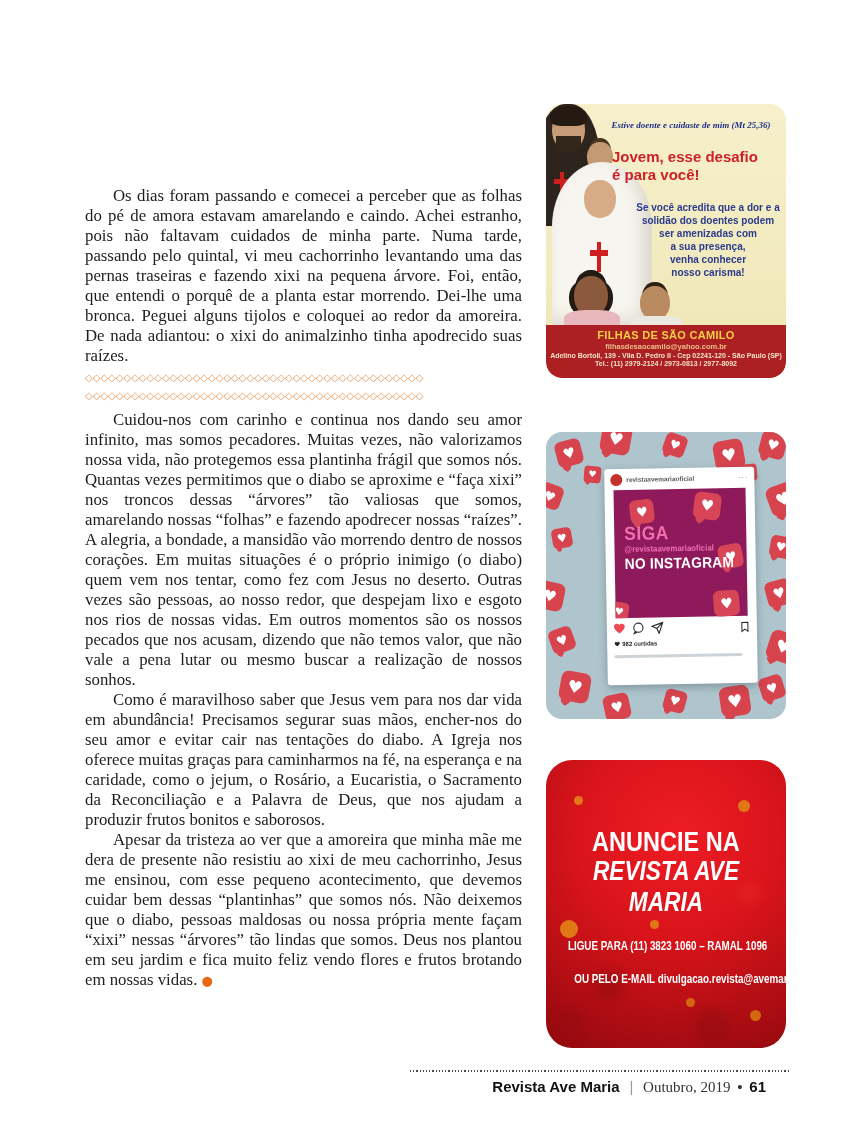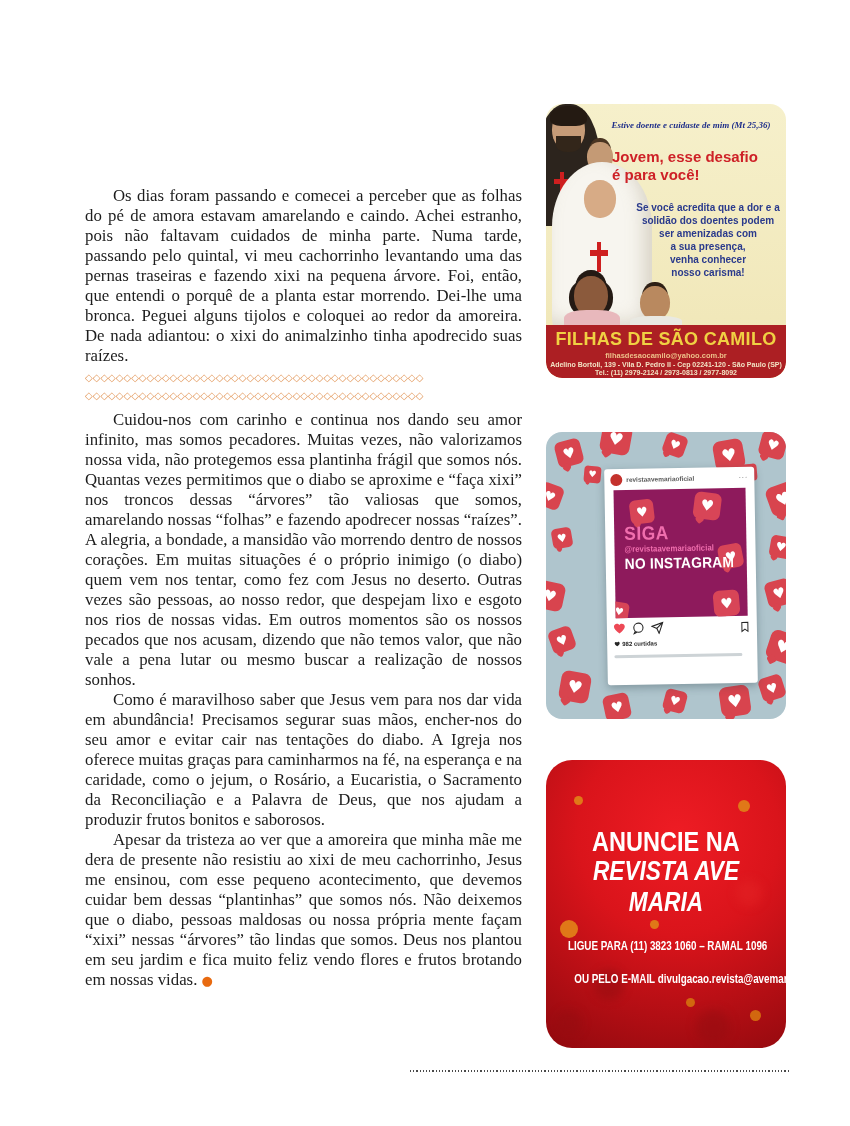--- a/index.html
+++ b/index.html
@@ -15,21 +15,21 @@
 
   
   .ad { position:absolute; left:546px; width:240px; overflow:hidden; }
 
   
   .ad-camilo { top:104px; height:274px; border-radius:16px; background:linear-gradient(180deg,#f6f0cb 0%, #f1e8ba 78%, #efe5b2 100%); }
   .camilo-verse { position:absolute; top:16px; left:52px; width:186px; text-align:center; font-family:"Liberation Serif", serif; font-style:italic; font-weight:bold; font-size:9px; color:#20308a; white-space:nowrap; }
   .camilo-title { position:absolute; top:44px; left:66px; width:170px; text-align:left; font-family:"Liberation Sans", sans-serif; font-weight:bold; font-size:15px; line-height:17.5px; color:#ce2127; white-space:pre-line; }
   .camilo-body { position:absolute; top:97px; left:88px; width:148px; text-align:center; font-family:"Liberation Sans", sans-serif; font-weight:bold; font-size:10px; line-height:13px; color:#2a3a8c; white-space:pre-line; }
   .camilo-banner { position:absolute; left:0; bottom:0; width:240px; height:53px; background:#ac1f23; border-radius:0 0 16px 16px; text-align:center; padding-top:4px; }
-  .camilo-org { font-family:"Liberation Sans", sans-serif; font-weight:bold; font-size:18px; color:#f0d143; letter-spacing:.3px; }
+  .camilo-org { font-family:"Liberation Sans", sans-serif; font-weight:bold; font-size:11px; color:#f0d143; letter-spacing:.3px; }
   .camilo-email { font-family:"Liberation Sans", sans-serif; font-weight:bold; font-size:7.5px; color:#edc089; margin-top:1px; }
   .camilo-addr, .camilo-phone { font-family:"Liberation Sans", sans-serif; font-weight:bold; font-size:7px; color:#f2e3c4; margin-top:1px; }
   
   .fig { position:absolute; }
   .priest-body { left:-10px; top:0px; width:64px; height:122px; background:#2c241d; border-radius:46% 46% 0 0; }
   .priest-head { left:6px; top:6px; width:33px; height:40px; background:#c79c78; border-radius:48%; }
   .priest-hair { left:4px; top:2px; width:37px; height:20px; background:#241a12; border-radius:50% 50% 30% 30%; }
   .priest-beard { left:10px; top:32px; width:25px; height:16px; background:#33261a; border-radius:0 0 45% 45%; }
   .face2 { left:41px; top:38px; width:26px; height:30px; background:#c49a75; border-radius:48%; box-shadow:0 -6px 0 -2px #4a3522; }
   .nun-veil { left:6px; top:58px; width:100px; height:170px; background:#f7f5ef; border-radius:50% 50% 8% 8% / 38% 38% 8% 8%; box-shadow:inset -8px -10px 18px rgba(160,150,120,.35); }
@@ -257,14 +257,21 @@
     <div class="bokeh" style="left:150px; top:250px; width:34px; height:34px; background:rgba(150,12,16,.55); filter:blur(5px);"></div>
     <div class="bokeh" style="left:10px; top:250px; width:26px; height:26px; background:rgba(150,12,16,.5); filter:blur(4px);"></div>
     <div class="bokeh" style="left:190px; top:120px; width:26px; height:26px; background:rgba(230,40,40,.4); filter:blur(5px);"></div>
     <div class="anuncie-l1"><div>ANUNCIE NA</div></div>
     <div class="anuncie-l2"><div>REVISTA AVE MARIA</div></div>
     <div class="anuncie-c1"><div>LIGUE PARA (11) 3823 1060 – RAMAL 1096</div></div>
     <div class="anuncie-c2"><div>OU PELO E-MAIL divulgacao.revista@avemaria.com.br</div></div>
   </div>
 
   <div class="footer-rule"></div>
+  <div class="footer-text">
+    <span class="f-brand">Revista Ave Maria</span>
+    <span class="f-sep">|</span>
+    <span class="f-issue">Outubro, 2019</span>
+    <span class="f-dot">•</span>
+    <span class="f-page">61</span>
+  </div>
 
 </div>
 
 </body></html>

